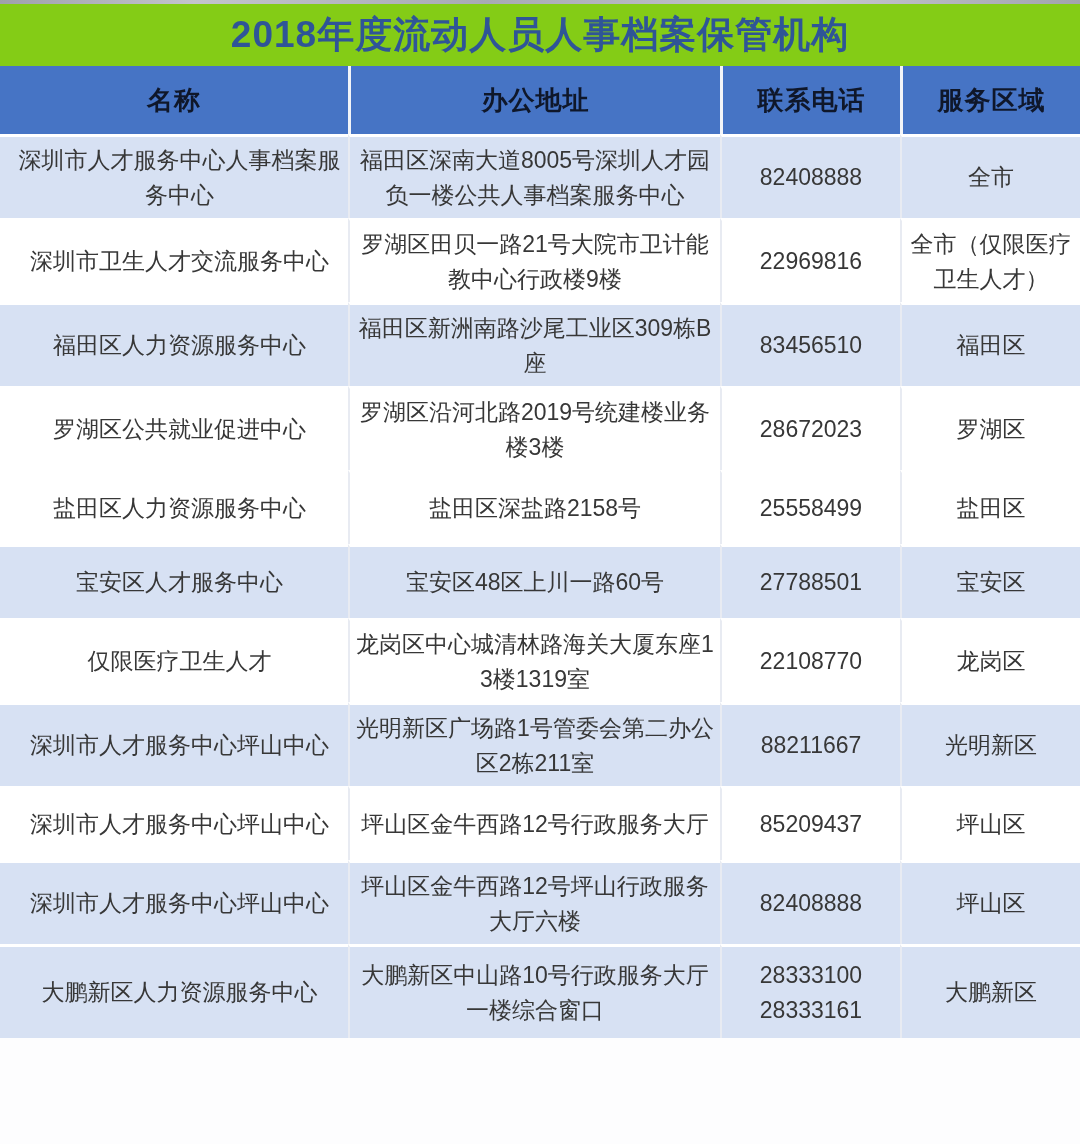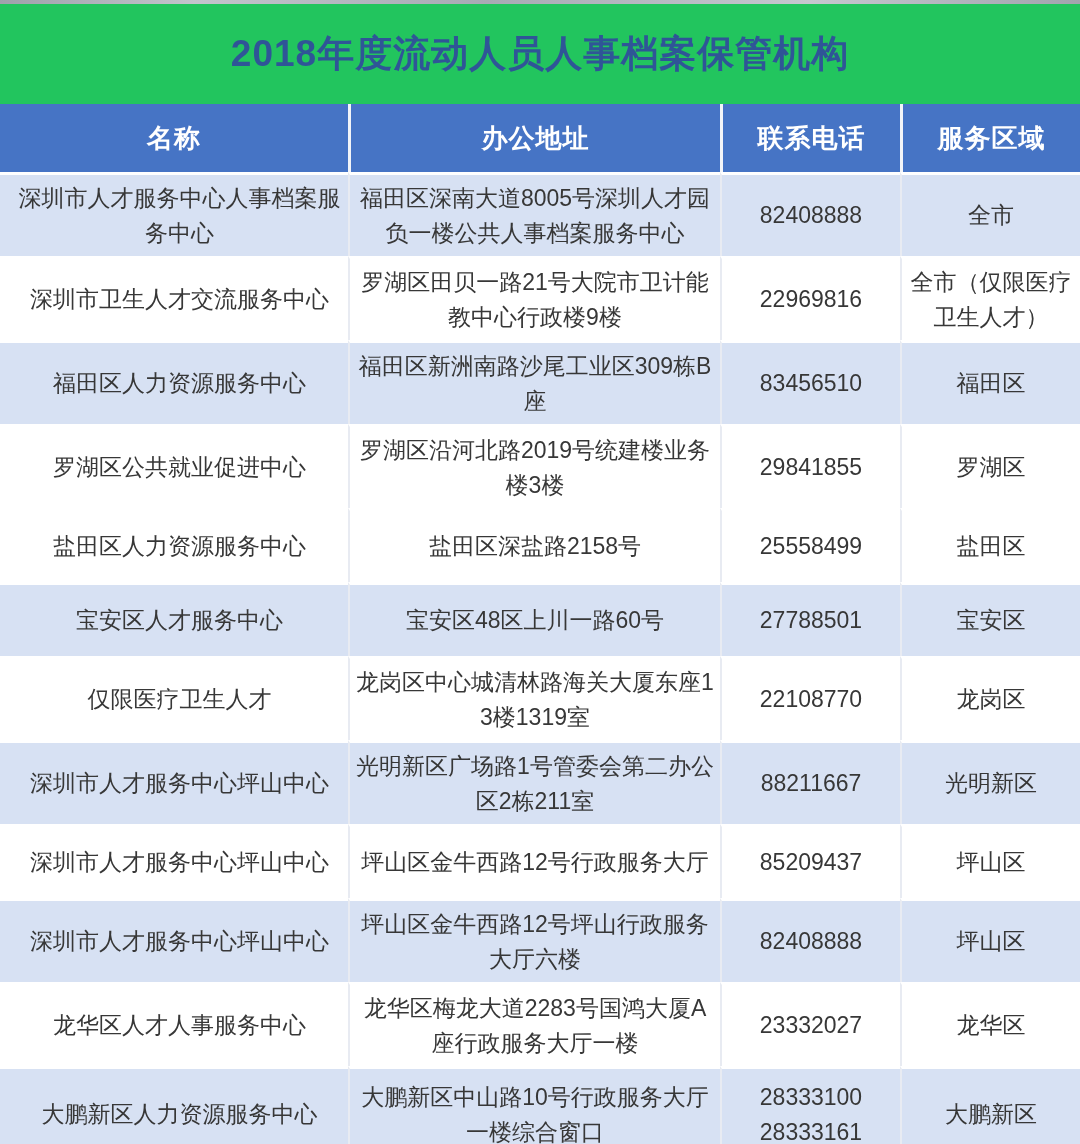--- a/index.html
+++ b/index.html
@@ -14,23 +14,23 @@
     background: #fdfdfe;
     position: relative;
     display: flex; flex-direction: column;
   }
   .edge-strip-top {
     height: 4px; width: 100%;
     background: linear-gradient(90deg, #9fa1ab, #c3c4cc 18%, #a8aab4 45%, #c6c7cf 75%, #a2a4ae);
     flex: 0 0 auto;
   }
   .title-bar {
-    height: 100px;
+    height: 62px;
     display: flex; align-items: center; justify-content: center;
-    background: #22c55e;
+    background: #84cc16;
     flex: 0 0 auto;
   }
   .title-bar h1 {
     font-size: 37px;
     font-weight: bold;
     color: #2f5597;
     letter-spacing: 1px;
   }
   table.org-table {
     width: 1080px;
@@ -40,21 +40,21 @@
     flex: 0 0 auto;
   }
   col.c-name { width: 348px; }
   col.c-addr { width: 372px; }
   col.c-phone { width: 180px; }
   col.c-area { width: 180px; }
 
   thead th {
     height: 68px;
     background: #4674c5;
-    color: #ffffff;
+    color: #0f172a;
     font-size: 26px;
     font-weight: 600;
     text-align: center;
     vertical-align: middle;
     border-left: 3px solid #f2f4f8;
     letter-spacing: 1px;
   }
   thead th:first-child { border-left: none; }
 
   tbody td {
@@ -115,21 +115,21 @@
   </tr>
         <tr class="alt">
     <td class="name-cell">福田区人力资源服务中心</td>
     <td class="addr-cell">福田区新洲南路沙尾工业区309栋B座</td>
     <td class="phone-cell">83456510</td>
     <td class="area-cell">福田区</td>
   </tr>
         <tr>
     <td class="name-cell">罗湖区公共就业促进中心</td>
     <td class="addr-cell">罗湖区沿河北路2019号统建楼业务楼3楼</td>
-    <td class="phone-cell">29841855</td>
+    <td class="phone-cell">28672023</td>
     <td class="area-cell">罗湖区</td>
   </tr>
         <tr>
     <td class="name-cell">盐田区人力资源服务中心</td>
     <td class="addr-cell">盐田区深盐路2158号</td>
     <td class="phone-cell">25558499</td>
     <td class="area-cell">盐田区</td>
   </tr>
         <tr class="alt">
     <td class="name-cell">宝安区人才服务中心</td>
@@ -154,26 +154,20 @@
     <td class="addr-cell">坪山区金牛西路12号行政服务大厅</td>
     <td class="phone-cell">85209437</td>
     <td class="area-cell">坪山区</td>
   </tr>
         <tr class="alt">
     <td class="name-cell">深圳市人才服务中心坪山中心</td>
     <td class="addr-cell">坪山区金牛西路12号坪山行政服务大厅六楼</td>
     <td class="phone-cell">82408888</td>
     <td class="area-cell">坪山区</td>
   </tr>
-        <tr>
-    <td class="name-cell">龙华区人才人事服务中心</td>
-    <td class="addr-cell">龙华区梅龙大道2283号国鸿大厦A座行政服务大厅一楼</td>
-    <td class="phone-cell">23332027</td>
-    <td class="area-cell">龙华区</td>
-  </tr>
         <tr class="alt last">
     <td class="name-cell">大鹏新区人力资源服务中心</td>
     <td class="addr-cell">大鹏新区中山路10号行政服务大厅一楼综合窗口</td>
     <td class="phone-cell">28333100
 28333161</td>
     <td class="area-cell">大鹏新区</td>
   </tr>
       </tbody>
   </table>
 

